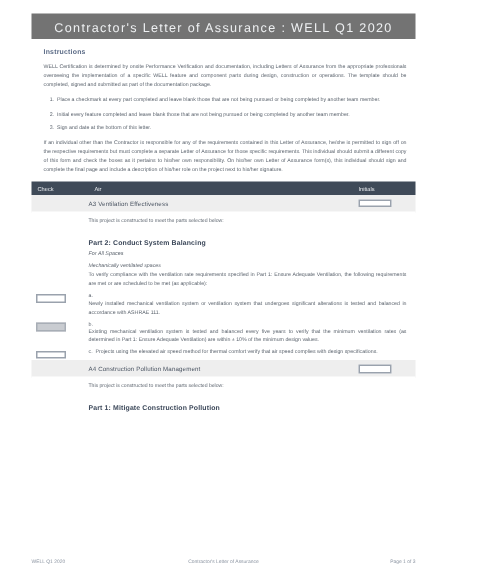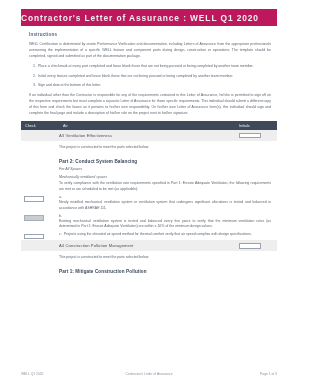--- a/index.html
+++ b/index.html
@@ -9,22 +9,22 @@
     font-family:"Liberation Sans", sans-serif;
     color:#3d4753;
     overflow:hidden;
   }
   .page{position:relative;width:298px;height:386px;background:#fff;}
 
   
   .titlebar{
     margin:9px 21px 0 21px;
     height:17px;
-    background:#be185d;
-    display:flex;align-items:center;justify-content:flex-start;font-weight:bold;
+    background:#737373;
+    display:flex;align-items:center;justify-content:center;
   }
   .titlebar .t{
     color:#eef0f2;
     font-size:8.4px;
     letter-spacing:.9px;
     white-space:nowrap;
   }
 
   
   .instr-wrap{margin:6px 27px 0 29px;}

